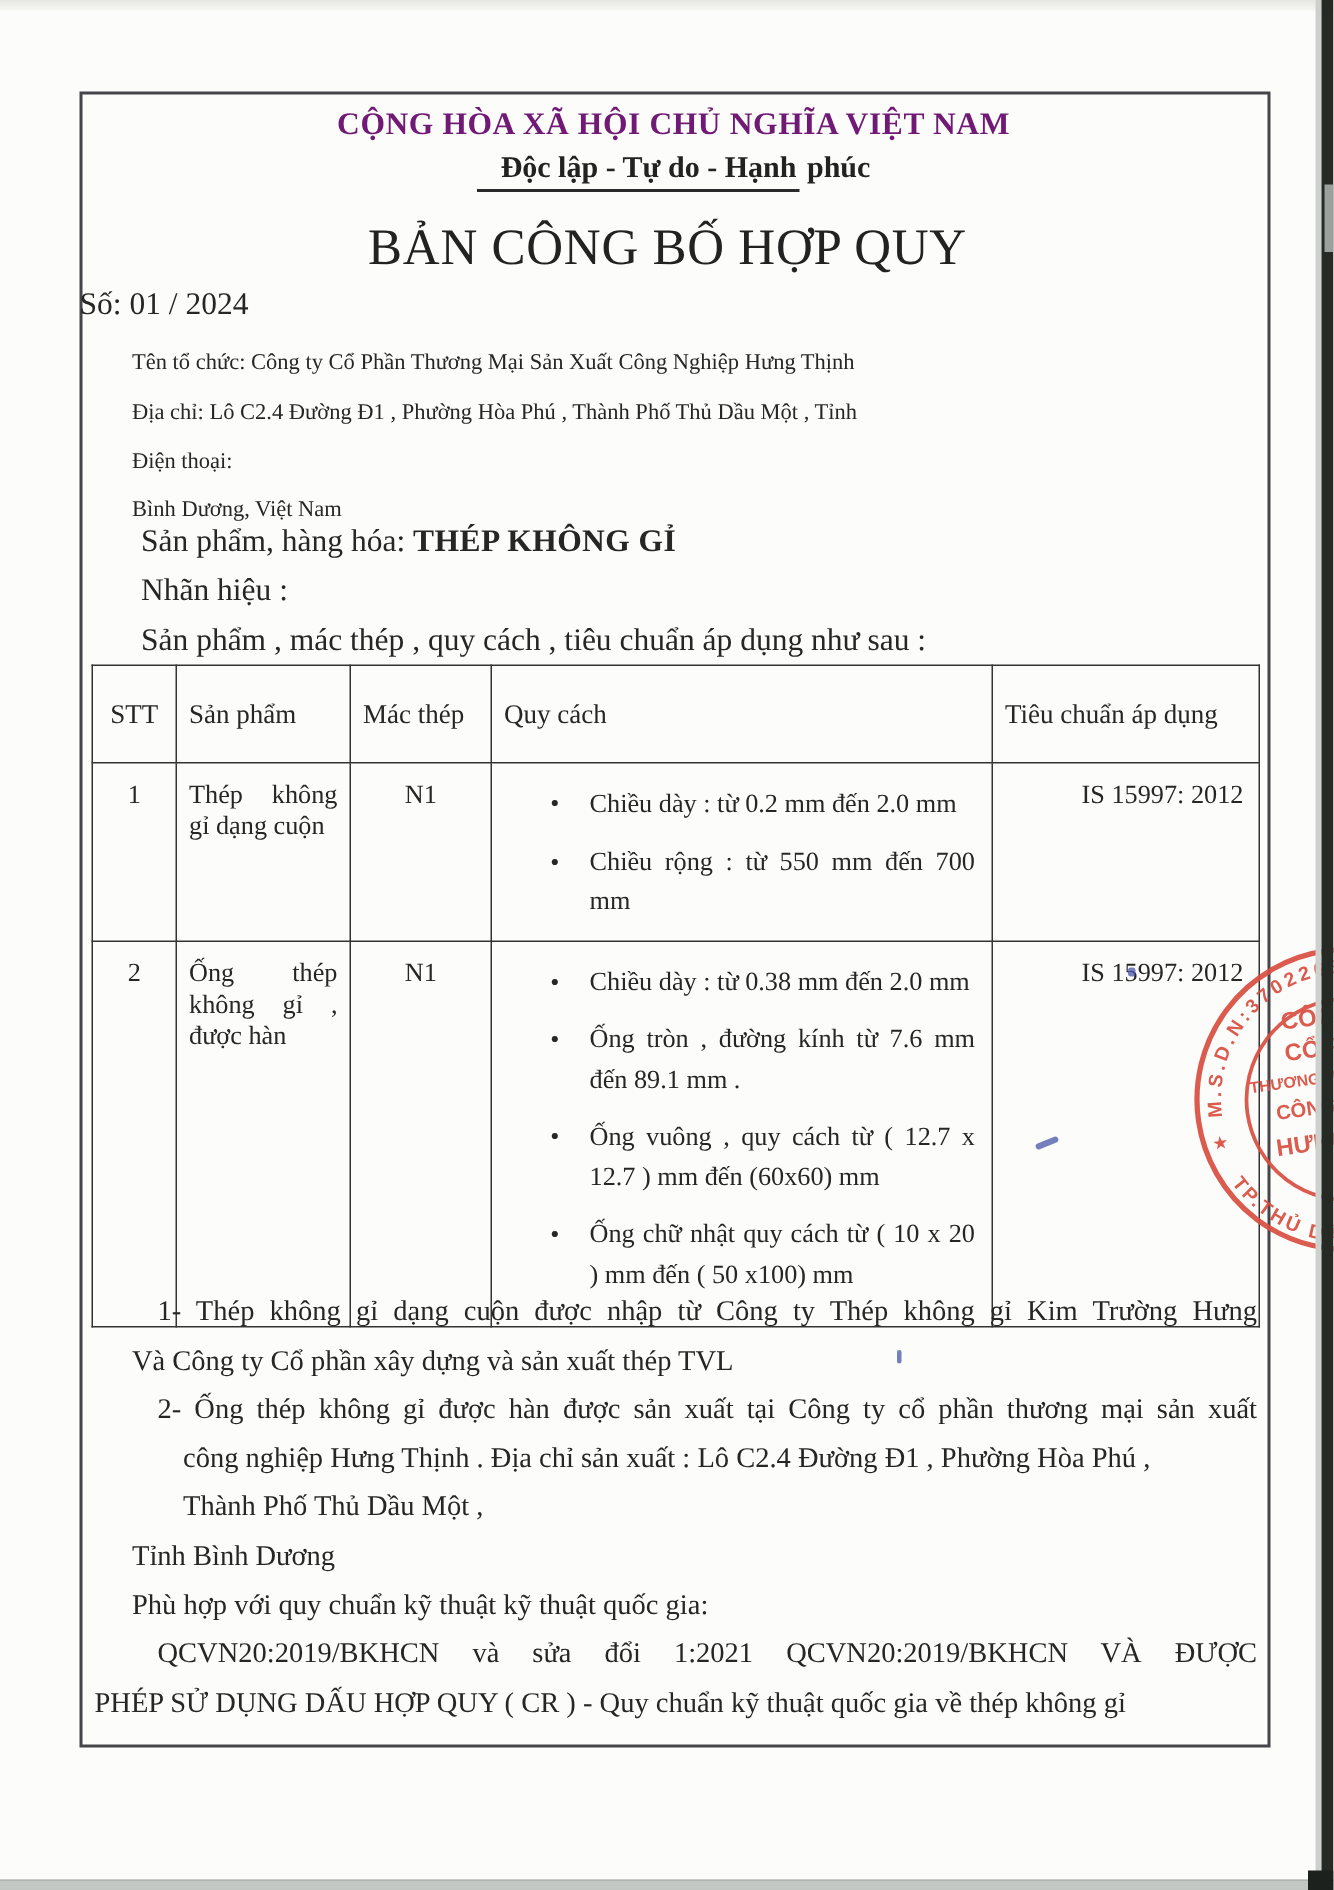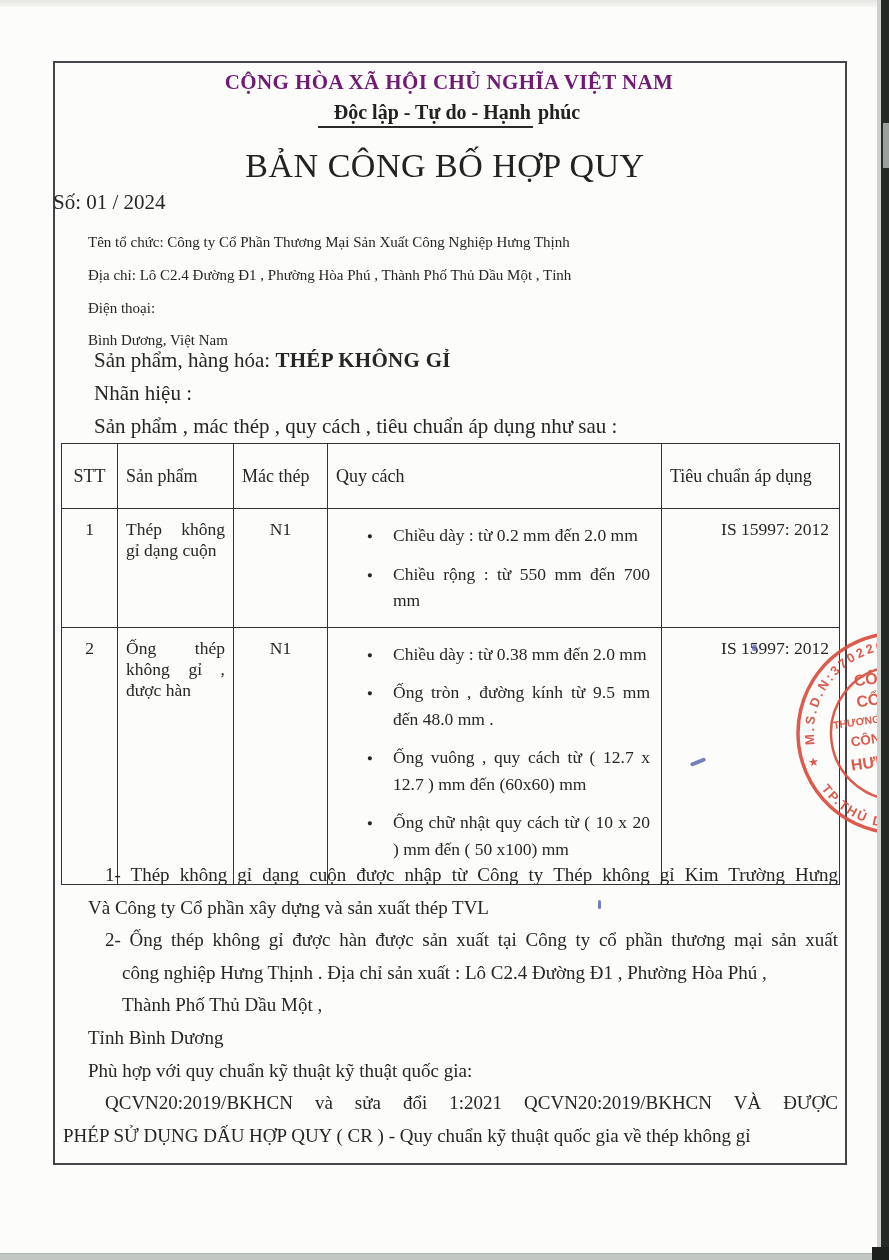--- a/index.html
+++ b/index.html
@@ -135,21 +135,21 @@
           </td>
           <td class="tc">IS 15997: 2012</td>
         </tr>
         <tr class="r2">
           <td class="center">2</td>
           <td class="sp">Ống thép không gỉ , được hàn</td>
           <td class="center">N1</td>
           <td>
             <ul class="specs">
               <li>Chiều dày : từ 0.38 mm đến 2.0 mm</li>
-              <li>Ống tròn , đường kính từ 9.5 mm đến 48.0 mm .</li>
+              <li>Ống tròn , đường kính từ 7.6 mm đến 89.1 mm .</li>
               <li>Ống vuông , quy cách từ ( 12.7 x 12.7 ) mm đến (60x60) mm</li>
               <li>Ống chữ nhật quy cách từ ( 10 x 20 ) mm đến ( 50 x100) mm</li>
             </ul>
           </td>
           <td class="tc">IS 15997: 2012</td>
         </tr>
       </tbody>
     </table>
   </div>
 

